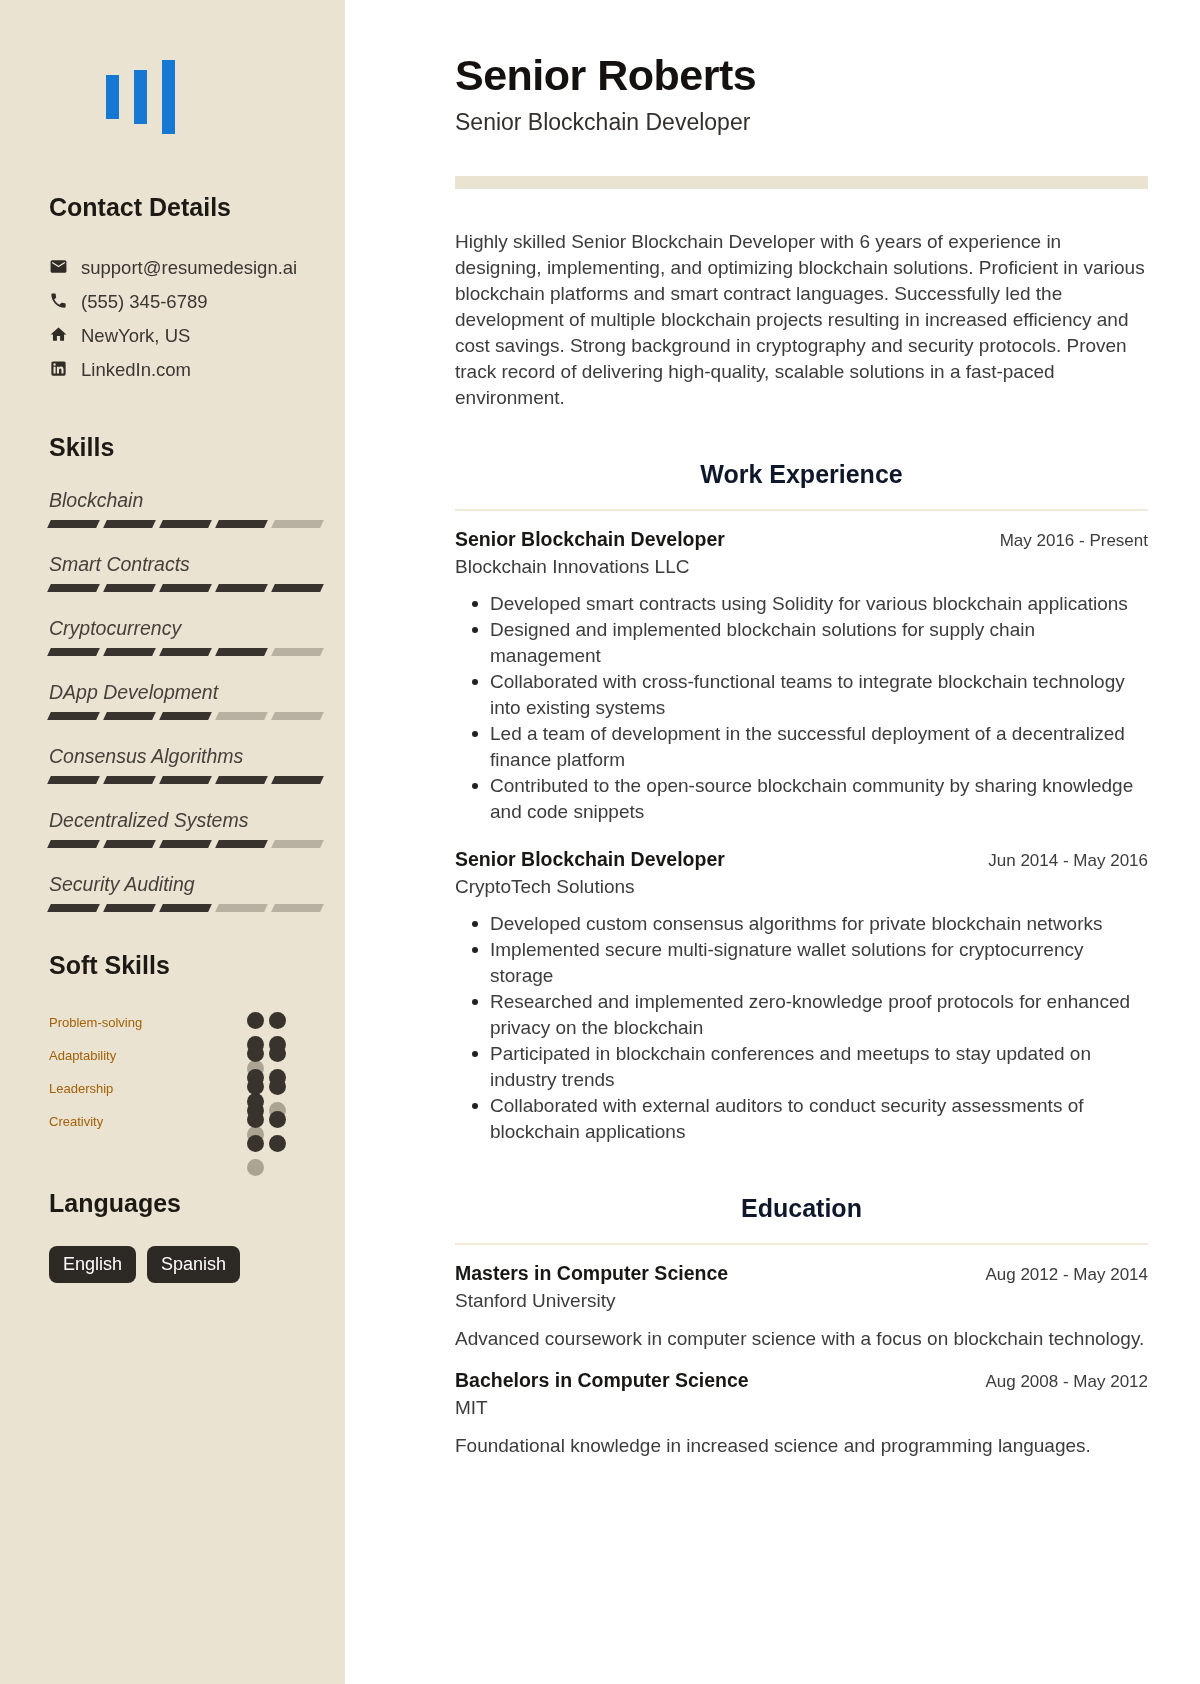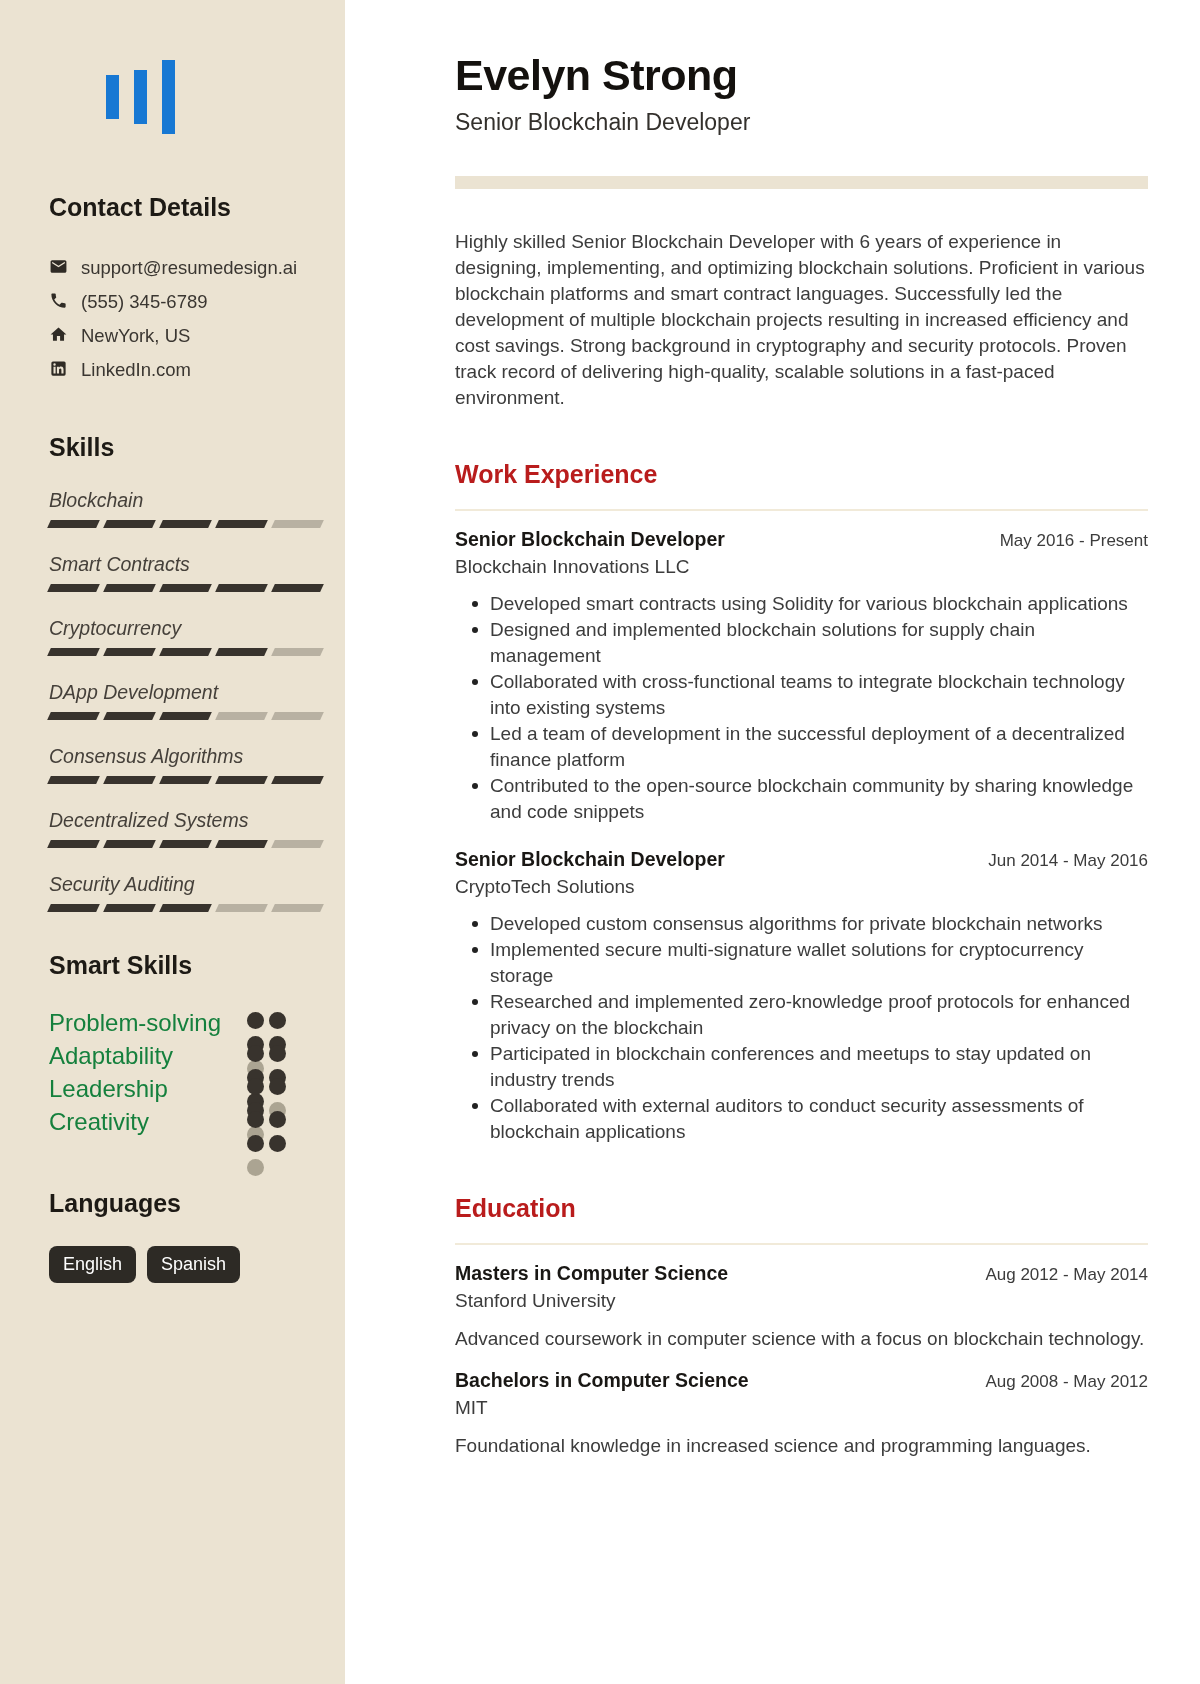--- a/index.html
+++ b/index.html
@@ -25,36 +25,36 @@
   .skills-h{margin-top:46px;}
   .skills-list{margin-top:28px;}
   .skill{margin-bottom:25px;font-style:italic;}
   .skill-label{font-size:19.5px;color:#45403a;line-height:22px;}
   .skill-bar{display:flex;gap:7px;margin-top:9px;width:276px;}
   .seg{width:49px;height:8px;transform:skewX(-25deg);background:var(--seg-empty);}
   .seg.filled{background:var(--dark);}
   .soft-h{margin-top:39px;}
   .soft-list{margin-top:33px;}
   .soft-row{display:flex;align-items:flex-start;height:33px;}
-  .soft-label{width:198px;flex:none;font-size:24px;color:#15803d;line-height:22px;}
+  .soft-label{width:198px;flex:none;font-size:13px;color:#a16207;line-height:22px;}
   .dots{width:84px;display:flex;flex-wrap:wrap;column-gap:5px;row-gap:7px;}
   .dot{width:17px;height:17px;border-radius:50%;background:var(--dot-empty);}
   .dot.filled{background:var(--dark);}
   .lang-h{margin-top:45px;}
   .chips{margin-top:29px;display:flex;gap:11px;}
   .chip{background:#2d2a25;color:#ffffff;font-size:18px;line-height:21px;
         padding:8px 14px;border-radius:8px;}
   
   .main{margin-left:403px;box-sizing:border-box;padding:0 52px;}
   .name{margin:52px 0 0;font-size:43px;line-height:46px;font-weight:700;color:#14110e;letter-spacing:-0.5px;}
   .role{margin-top:10px;font-size:23px;line-height:28px;color:#33302c;}
   .accent-bar{margin-top:40px;height:13px;background:var(--beige);}
   .summary{margin-top:40px;font-size:19px;line-height:26px;color:#3c3c3c;}
-  .sec-h{margin:48px 0 0;font-size:25px;line-height:30px;font-weight:700;color:#b91c1c;
-         padding-bottom:20px;border-bottom:2px solid var(--divider);}
+  .sec-h{margin:48px 0 0;font-size:25px;line-height:30px;font-weight:700;color:#0f172a;
+         padding-bottom:20px;border-bottom:2px solid var(--divider);text-align:center;}
   .entry{margin-top:16px;}
   .entry-head{display:flex;justify-content:space-between;align-items:baseline;}
   .entry-title{font-size:19.5px;font-weight:700;color:#191714;line-height:24px;}
   .entry-dates{font-size:17px;color:#3c3c3c;}
   .entry-sub{margin-top:4px;font-size:19px;color:#3c3c3c;line-height:24px;}
   .bullets{margin:12px 0 22px;padding:0;list-style:none;}
   .bullets li{position:relative;padding-left:35px;font-size:19px;line-height:26px;color:#3c3c3c;}
   .bullets li::before{content:"";position:absolute;left:17px;top:10px;width:6px;height:6px;
                       border-radius:50%;background:#222222;}
   .edu-desc{margin-top:13px;font-size:19px;line-height:26px;color:#3c3c3c;}
@@ -164,21 +164,21 @@
         <div class="skill-bar">
           <span class="seg filled"></span>
           <span class="seg filled"></span>
           <span class="seg filled"></span>
           <span class="seg"></span>
           <span class="seg"></span>
         </div>
       </div>
     </div>
 
-  <h3 class="side-h soft-h">Smart Skills</h3>
+  <h3 class="side-h soft-h">Soft Skills</h3>
   <div class="soft-list" id="soft-list">
       <div class="soft-row">
         <div class="soft-label">Problem-solving</div>
         <div class="dots">
           <span class="dot filled"></span>
           <span class="dot filled"></span>
           <span class="dot filled"></span>
           <span class="dot filled"></span>
           <span class="dot"></span>
         </div>
@@ -216,21 +216,21 @@
     </div>
 
   <h3 class="side-h lang-h">Languages</h3>
   <div class="chips" id="lang-chips">
       <span class="chip">English</span>
       <span class="chip">Spanish</span>
     </div>
 </aside>
 
 <main class="main">
-  <h1 class="name">Evelyn Strong</h1>
+  <h1 class="name">Senior Roberts</h1>
   <div class="role">Senior Blockchain Developer</div>
   <div class="accent-bar"></div>
 
   <p class="summary">Highly skilled Senior Blockchain Developer with 6 years of experience in designing, implementing, and optimizing blockchain solutions. Proficient in various blockchain platforms and smart contract languages. Successfully led the development of multiple blockchain projects resulting in increased efficiency and cost savings. Strong background in cryptography and security protocols. Proven track record of delivering high-quality, scalable solutions in a fast-paced environment.</p>
 
   <h2 class="sec-h">Work Experience</h2>
   <div id="jobs">
       <div class="entry">
         <div class="entry-head">
           <div class="entry-title">Senior Blockchain Developer</div>

